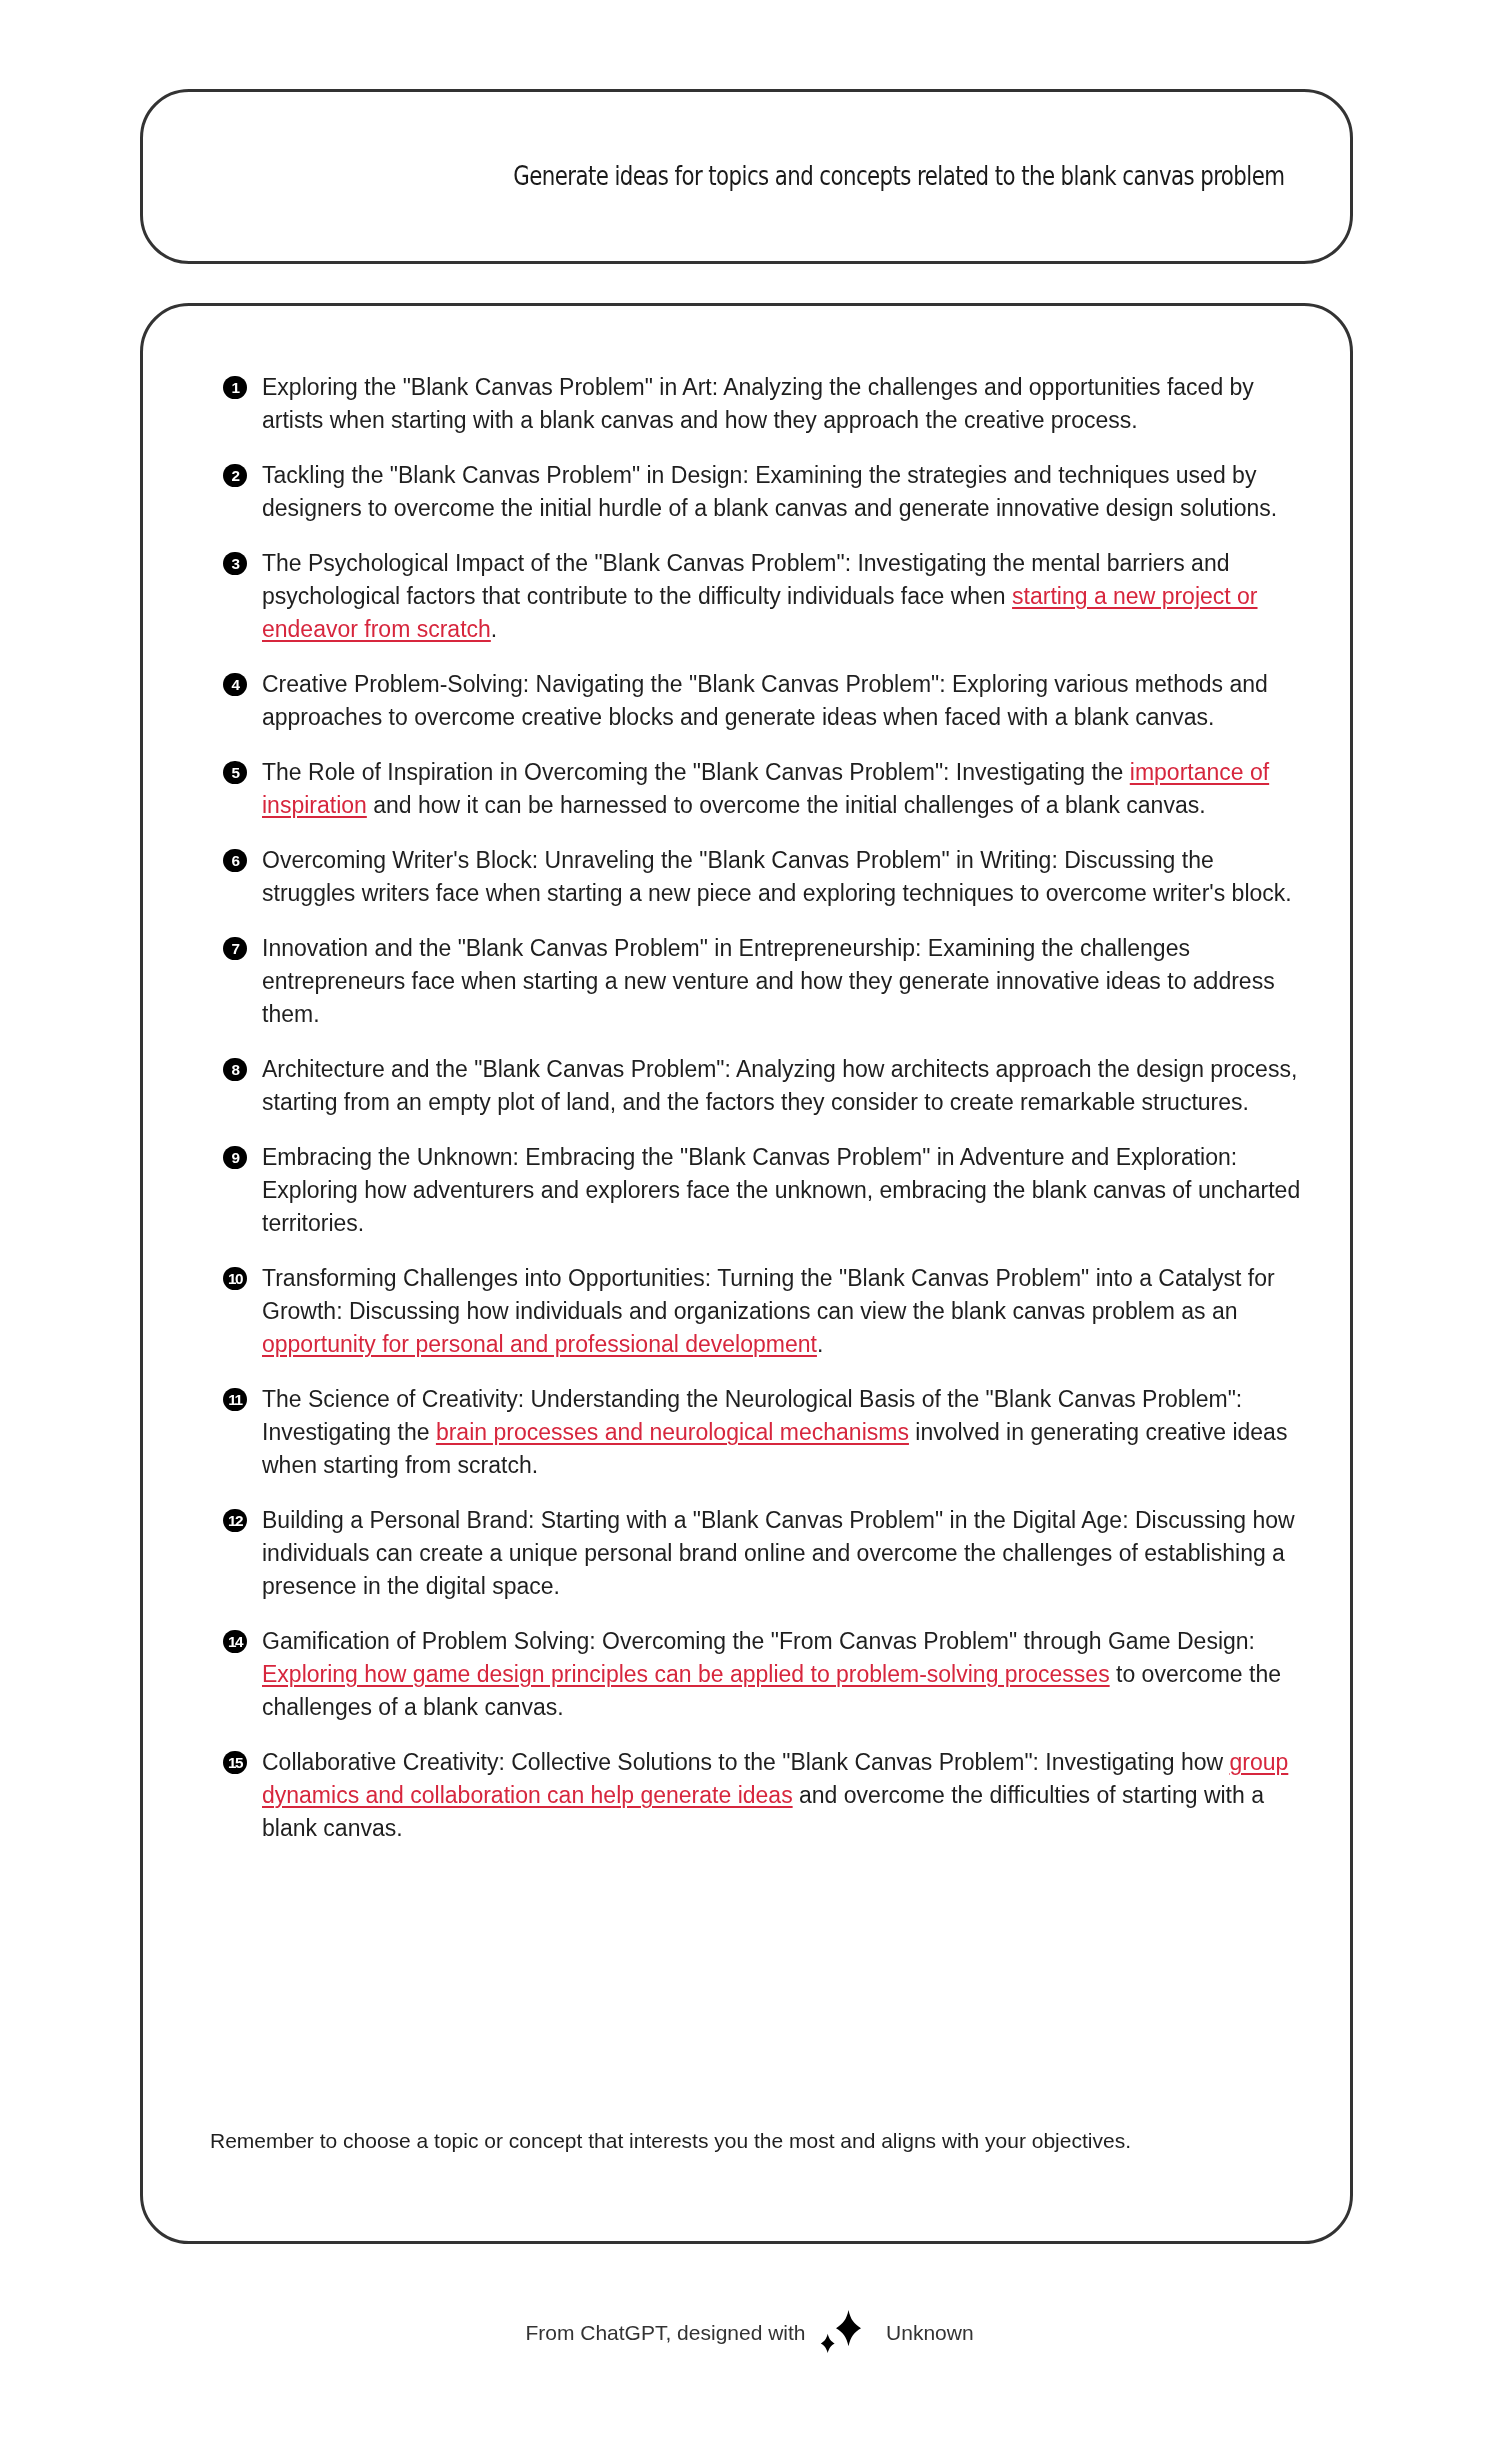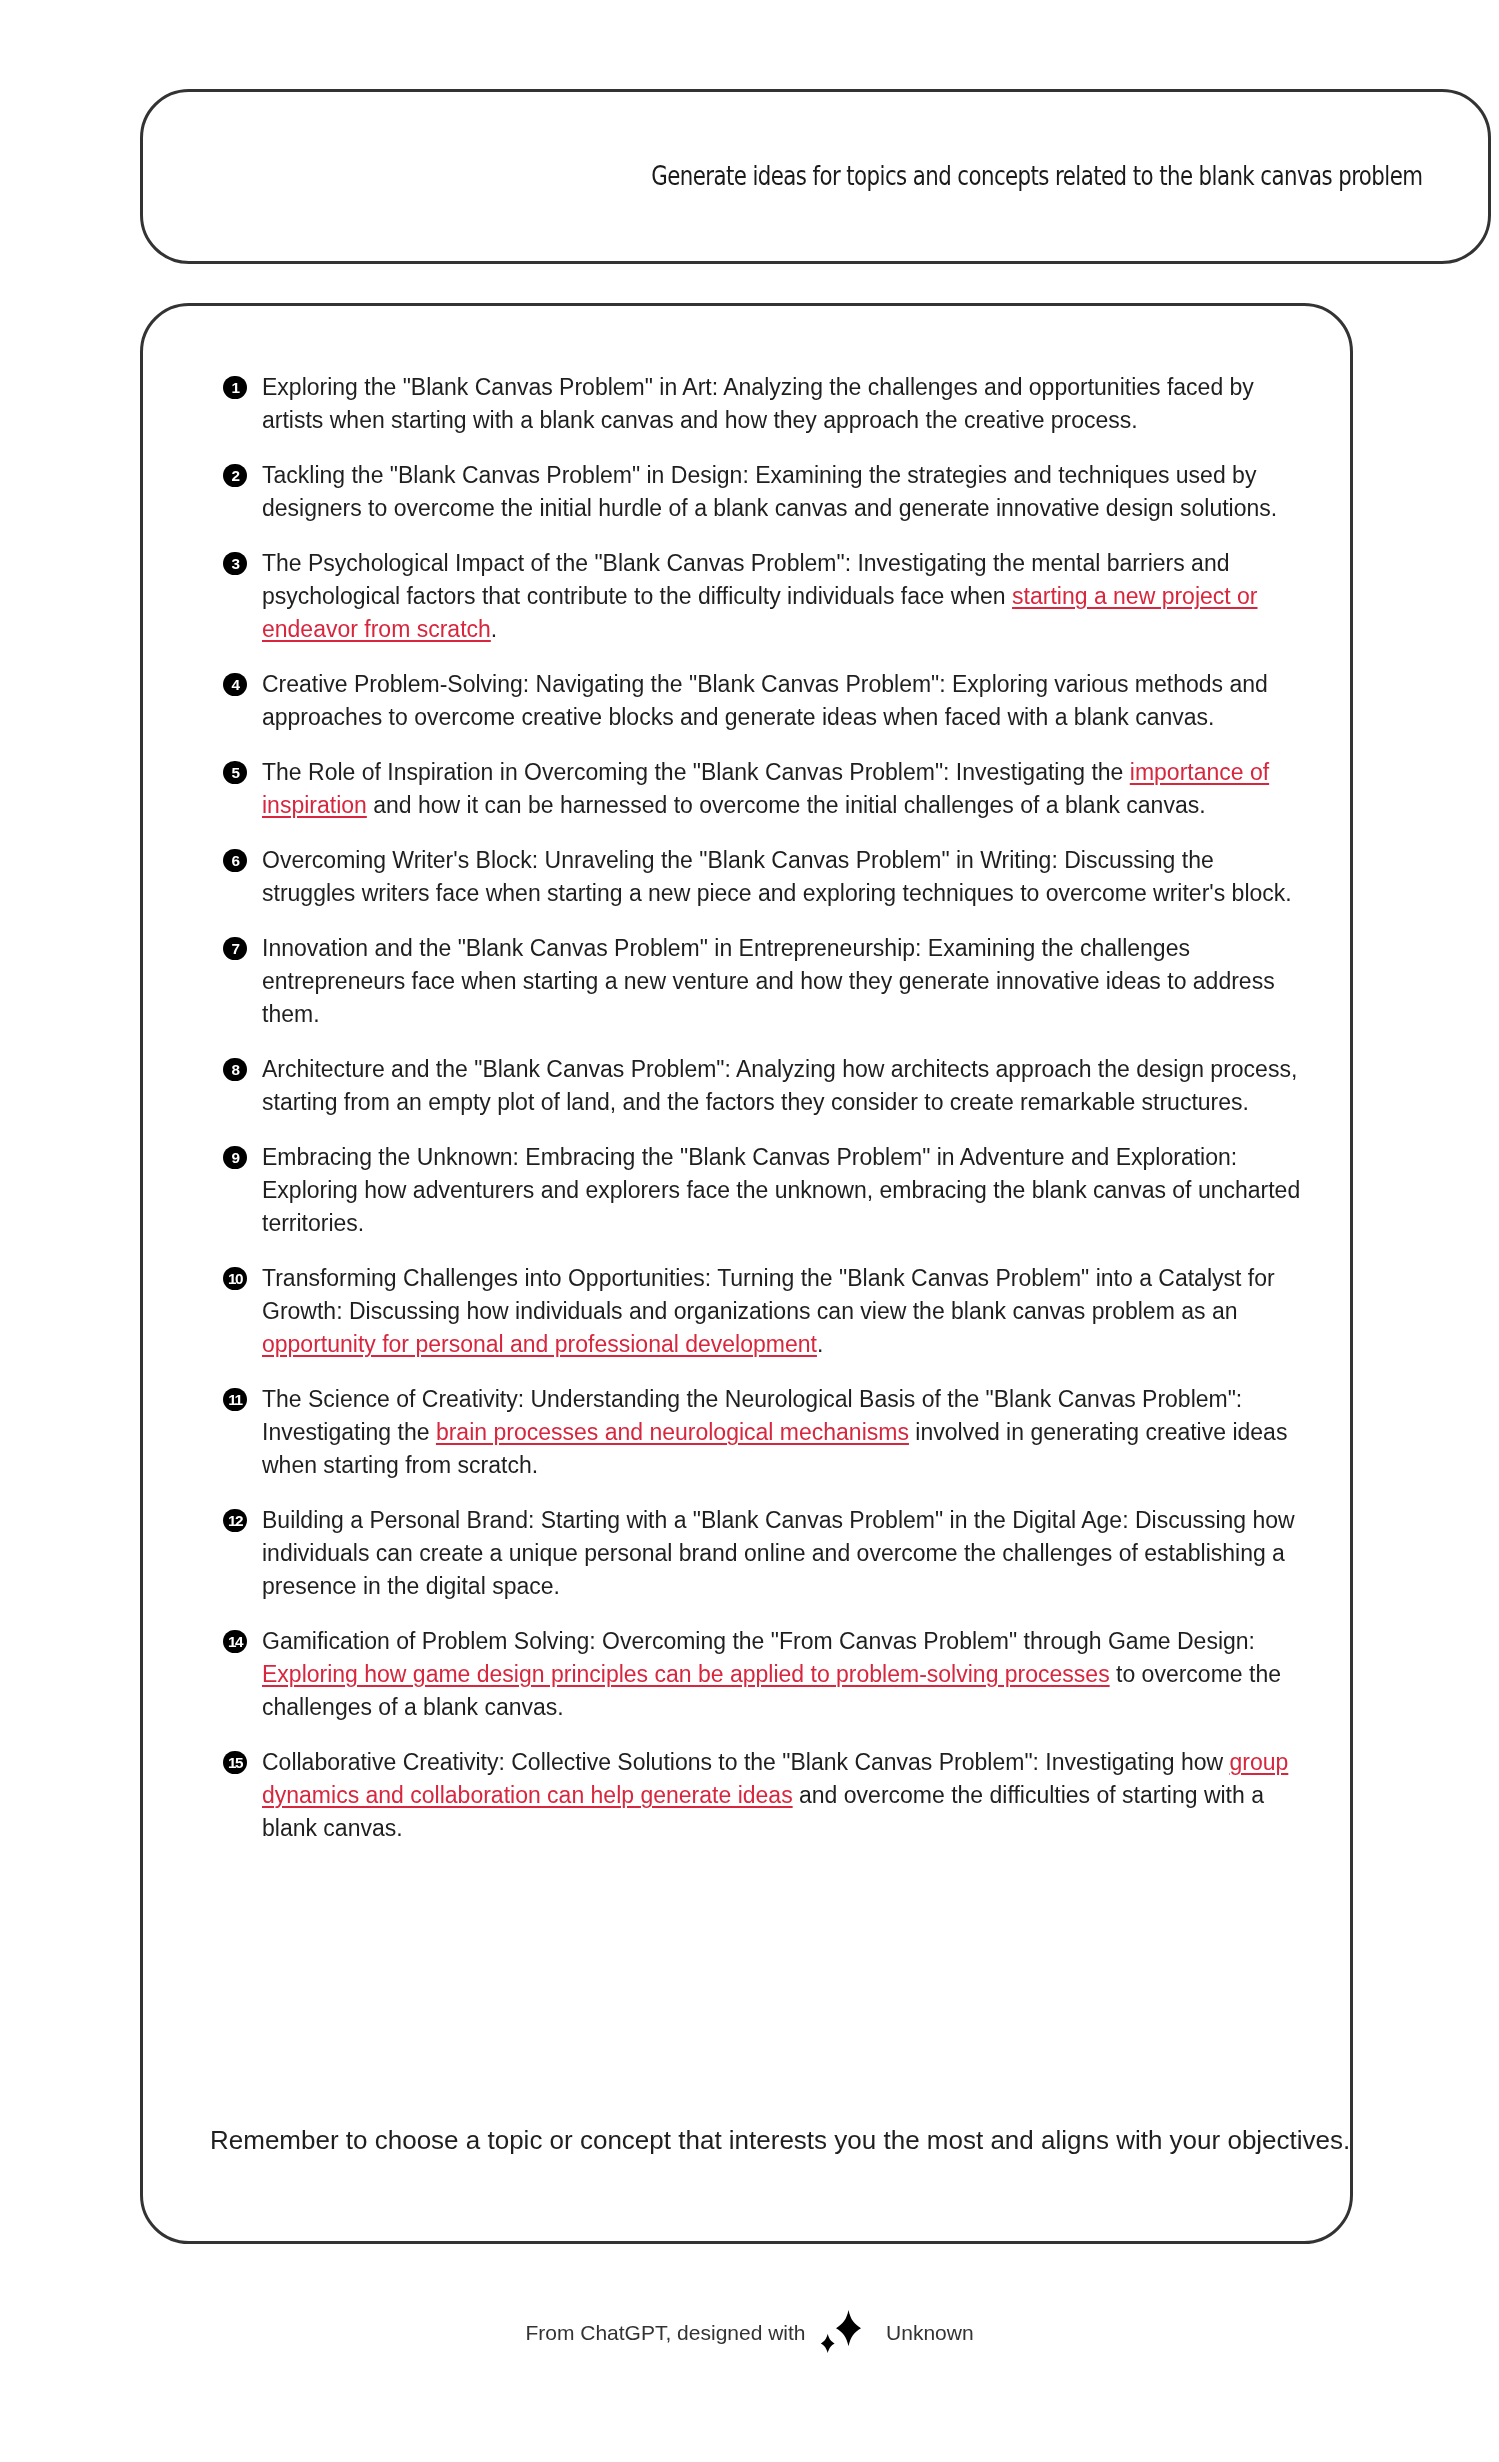--- a/index.html
+++ b/index.html
@@ -11,21 +11,21 @@
       width: 1499px;
       height: 2462px;
       position: relative;
       font-family: "Liberation Sans", sans-serif;
       color: #1f1f1f;
     }
     .prompt-card {
       position: absolute;
       left: 140px;
       top: 89px;
-      width: 1351px;
+      width: 1213px;
       height: 175px;
       box-sizing: border-box;
       border: 3.5px solid #333333;
       border-radius: 49px;
       background: #fff;
     }
     .prompt-text {
       position: absolute;
       right: 66px;
       top: 69px;
@@ -85,21 +85,21 @@
       color: #d7263d;
       text-decoration: underline;
       text-decoration-thickness: 2.1px;
       text-underline-offset: 2.8px;
       cursor: pointer;
     }
     .closing-note {
       position: absolute;
       left: 67px;
       top: 1818px;
-      font-size: 26px;
+      font-size: 21px;
       line-height: 33px;
       color: #1f1f1f;
       white-space: nowrap;
     }
     .footer {
       position: absolute;
       left: 0;
       width: 1499px;
       top: 2310px;
       display: flex;

